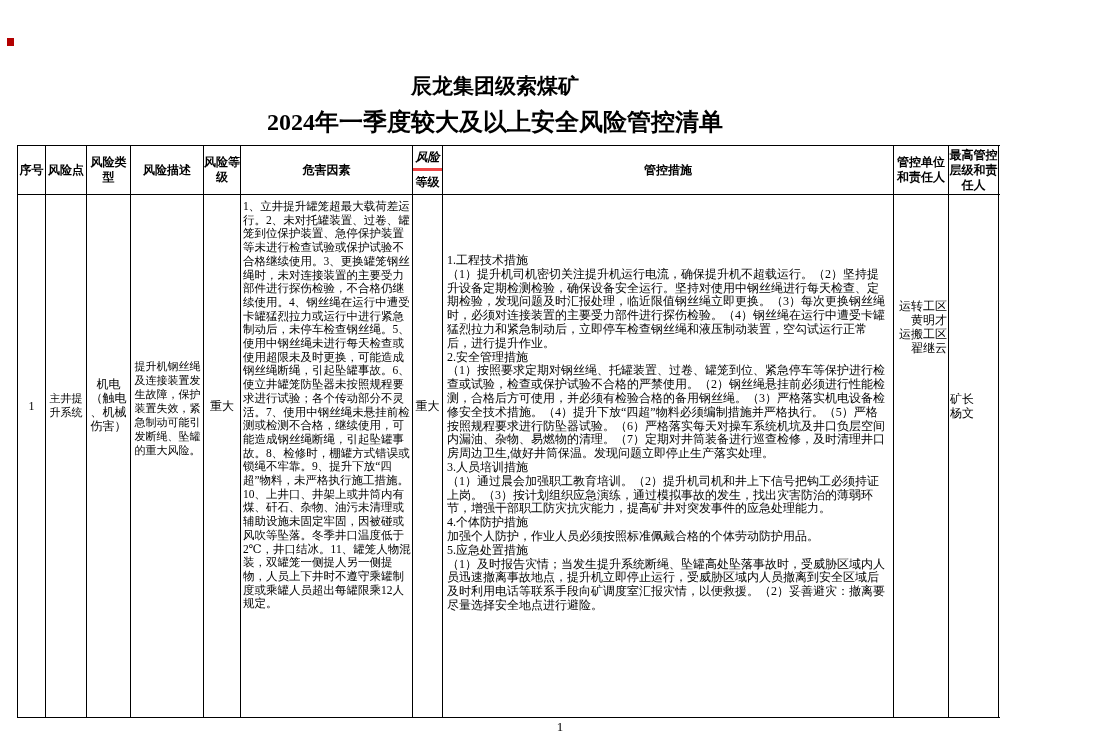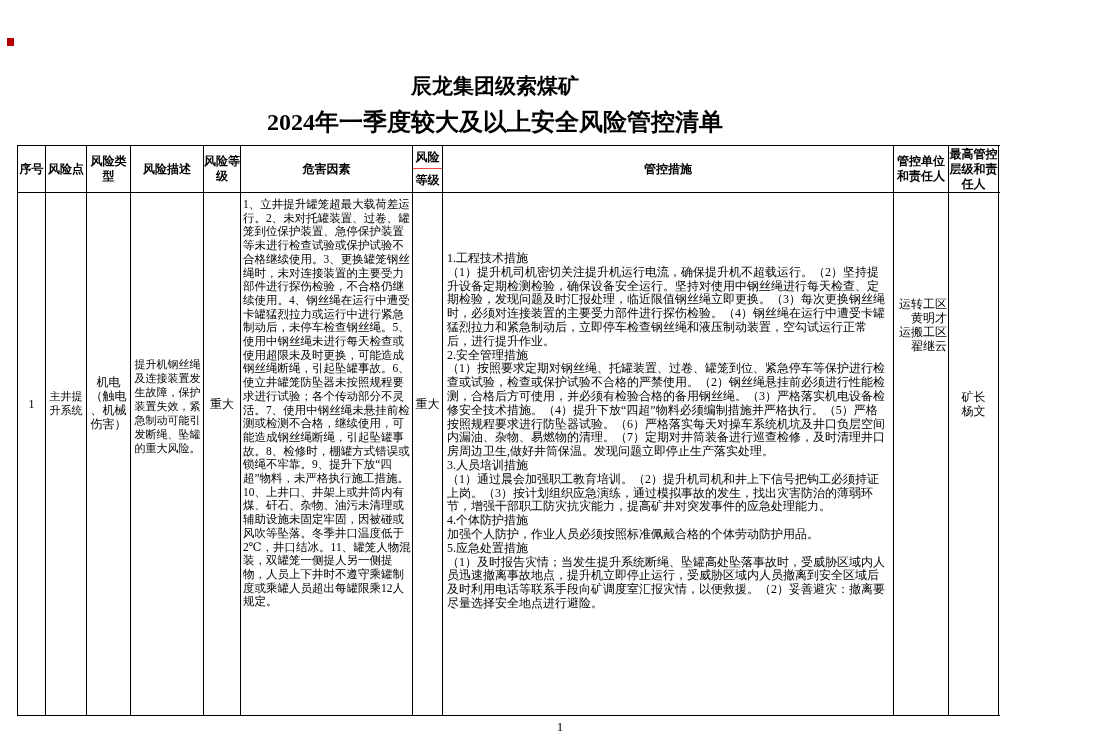--- a/index.html
+++ b/index.html
@@ -15,33 +15,33 @@
   table.risk{position:absolute;left:17px;top:145px;width:1091px;border-collapse:collapse;table-layout:fixed;}
   th,td{border:1px solid #000;overflow:hidden;}
   thead tr{height:47px;}
   tbody tr{height:523px;}
   th{font-size:12px;font-weight:bold;text-align:center;vertical-align:middle;padding:0;line-height:15px;}
   td{font-size:12px;font-weight:normal;vertical-align:top;line-height:14px;}
 
   
   .split-cell{padding:0;}
   .split-cell .half{height:23px;line-height:23px;}
-  .split-cell .half.top{border-bottom:1px solid #ef4444;height:22px;line-height:22px;}
+  .split-cell .half.top{border-bottom:3px solid #ef4444;height:22px;line-height:22px;font-style:italic;}
 
   
   td.c1{text-align:center;padding-top:204px;}
   td.c2{text-align:center;padding:196px 2px 0 2px;font-size:11px;}
   td.c3{text-align:center;padding:182px 2px 0 2px;white-space:pre-line;}
   td.c4{text-align:center;padding:164px 2px 0 3px;font-size:11px;word-break:break-all;margin-left:27px;}
   td.c5{text-align:center;padding-top:204px;}
   td.c6{text-align:left;padding:5px 1px 0 2px;font-size:11.5px;line-height:13.7px;word-break:break-all;}
   td.c7{text-align:center;padding-top:204px;}
   td.c8{text-align:left;padding:59px 4px 0 4px;line-height:13.8px;white-space:pre-wrap;word-break:break-all;}
   td.c9{text-align:right;padding-top:104px;white-space:pre-line;}
-  td.c10{text-align:center;padding-top:197px;white-space:pre-line;margin-left:48px;}
+  td.c10{text-align:left;padding-top:197px;white-space:pre-line;margin-left:48px;}
   td.c11{text-align:center;padding:118px 1px 0 1px;white-space:pre-line;}
   td.c12{text-align:center;padding:197px 1px 0 1px;white-space:pre-line;}
 
   .page-number{position:absolute;top:719px;left:0;width:1120px;text-align:center;font-size:13px;}
 </style>
 </head>
 <body>
 
 <div class="page">
 

